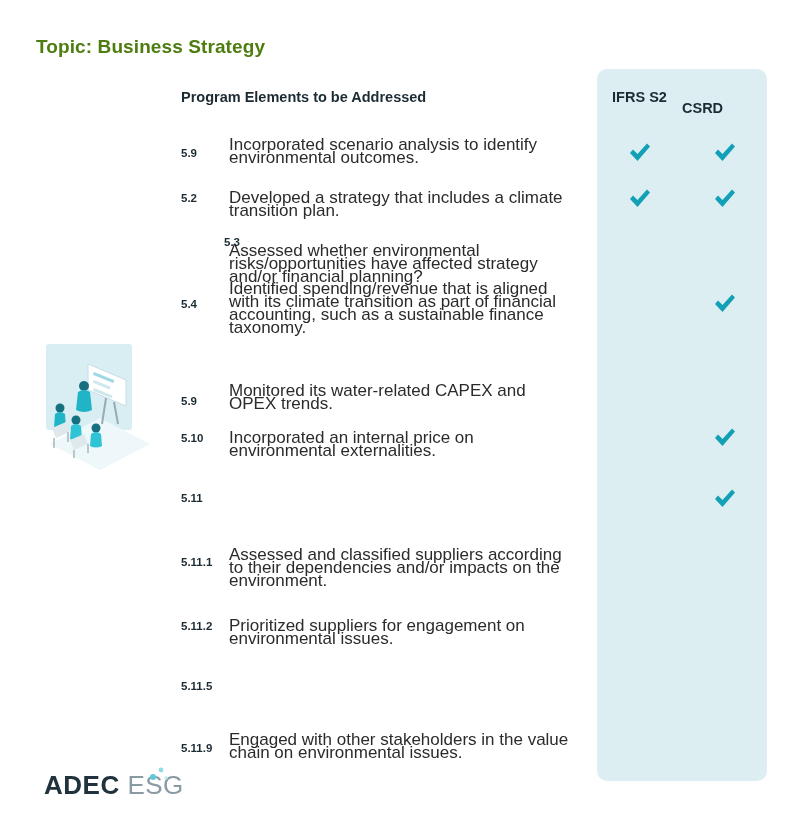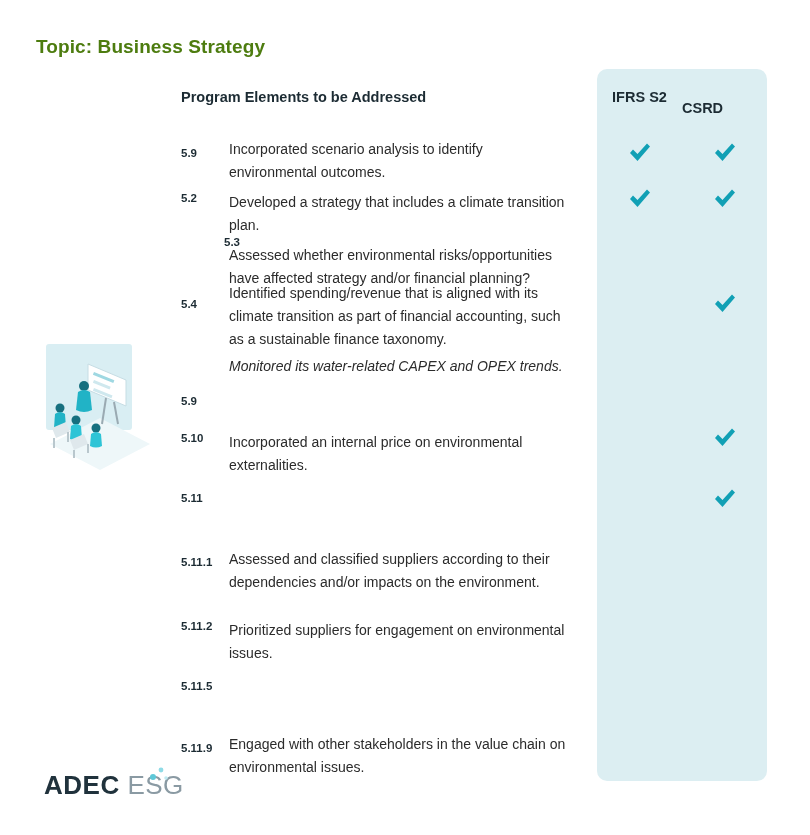--- a/index.html
+++ b/index.html
@@ -85,22 +85,22 @@
     left: 181px;
     width: 44px;
     font-size: 11.5px;
     font-weight: bold;
     color: #1c2b33;
   }
   .row-text {
     position: absolute;
     left: 229px;
     width: 345px;
-    font-size: 14px;
-    line-height: 23px;
+    font-size: 17px;
+    line-height: 13px;
     color: #2b2b2b;
   }
   .chk {
     position: absolute;
     width: 85px;
     text-align: center;
     color: #11a0b5;
     font-size: 23px;
     line-height: 1;
     font-weight: bold;
@@ -174,21 +174,21 @@
     </div>
     <div class="row" style="position: absolute; top: 147px; height: 78px; left: 0px;">
       <div class="row-num" style="top: 24.5px;">5.4</div>
       <div class="row-text" style="top: 8.5px;">Identified spending/revenue that is aligned with its climate transition as part of financial accounting, such as a sustainable finance taxonomy.</div>
       <div class="chk csrd" style="top: 20px;"><svg width="24" height="22" viewBox="0 0 24 22" xmlns="http://www.w3.org/2000/svg">
           <path d="M2 11 L5 7.5 L9.5 12 L19 1.5 L22 4.5 L9.5 19 Z" fill="#11a0b5"></path>
         </svg></div>
     </div>
     <div class="row" style="position: absolute; top: 225px; height: 63px; left: 0px;">
       <div class="row-num" style="top: 17px; margin-top: 27px;">5.9</div>
-      <div class="row-text" style="top: 4px; font-style: italic;">Monitored its water-related CAPEX and OPEX trends.</div>
+      <div class="row-text" style="top: 33px;">Monitored its water-related CAPEX and OPEX trends.</div>
     </div>
     <div class="row" style="position: absolute; top: 288px; height: 64px; left: 0px;">
       <div class="row-num" style="top: 17.5px;">5.10</div>
       <div class="row-text" style="top: 16.5px;">Incorporated an internal price on environmental externalities.</div>
       <div class="chk csrd" style="top: 13px;"><svg width="24" height="22" viewBox="0 0 24 22" xmlns="http://www.w3.org/2000/svg">
           <path d="M2 11 L5 7.5 L9.5 12 L19 1.5 L22 4.5 L9.5 19 Z" fill="#11a0b5"></path>
         </svg></div>
     </div>
     <div class="row" style="position: absolute; top: 352px; height: 57px; left: 0px;">
       <div class="row-num" style="top: 14px;">5.11</div>

